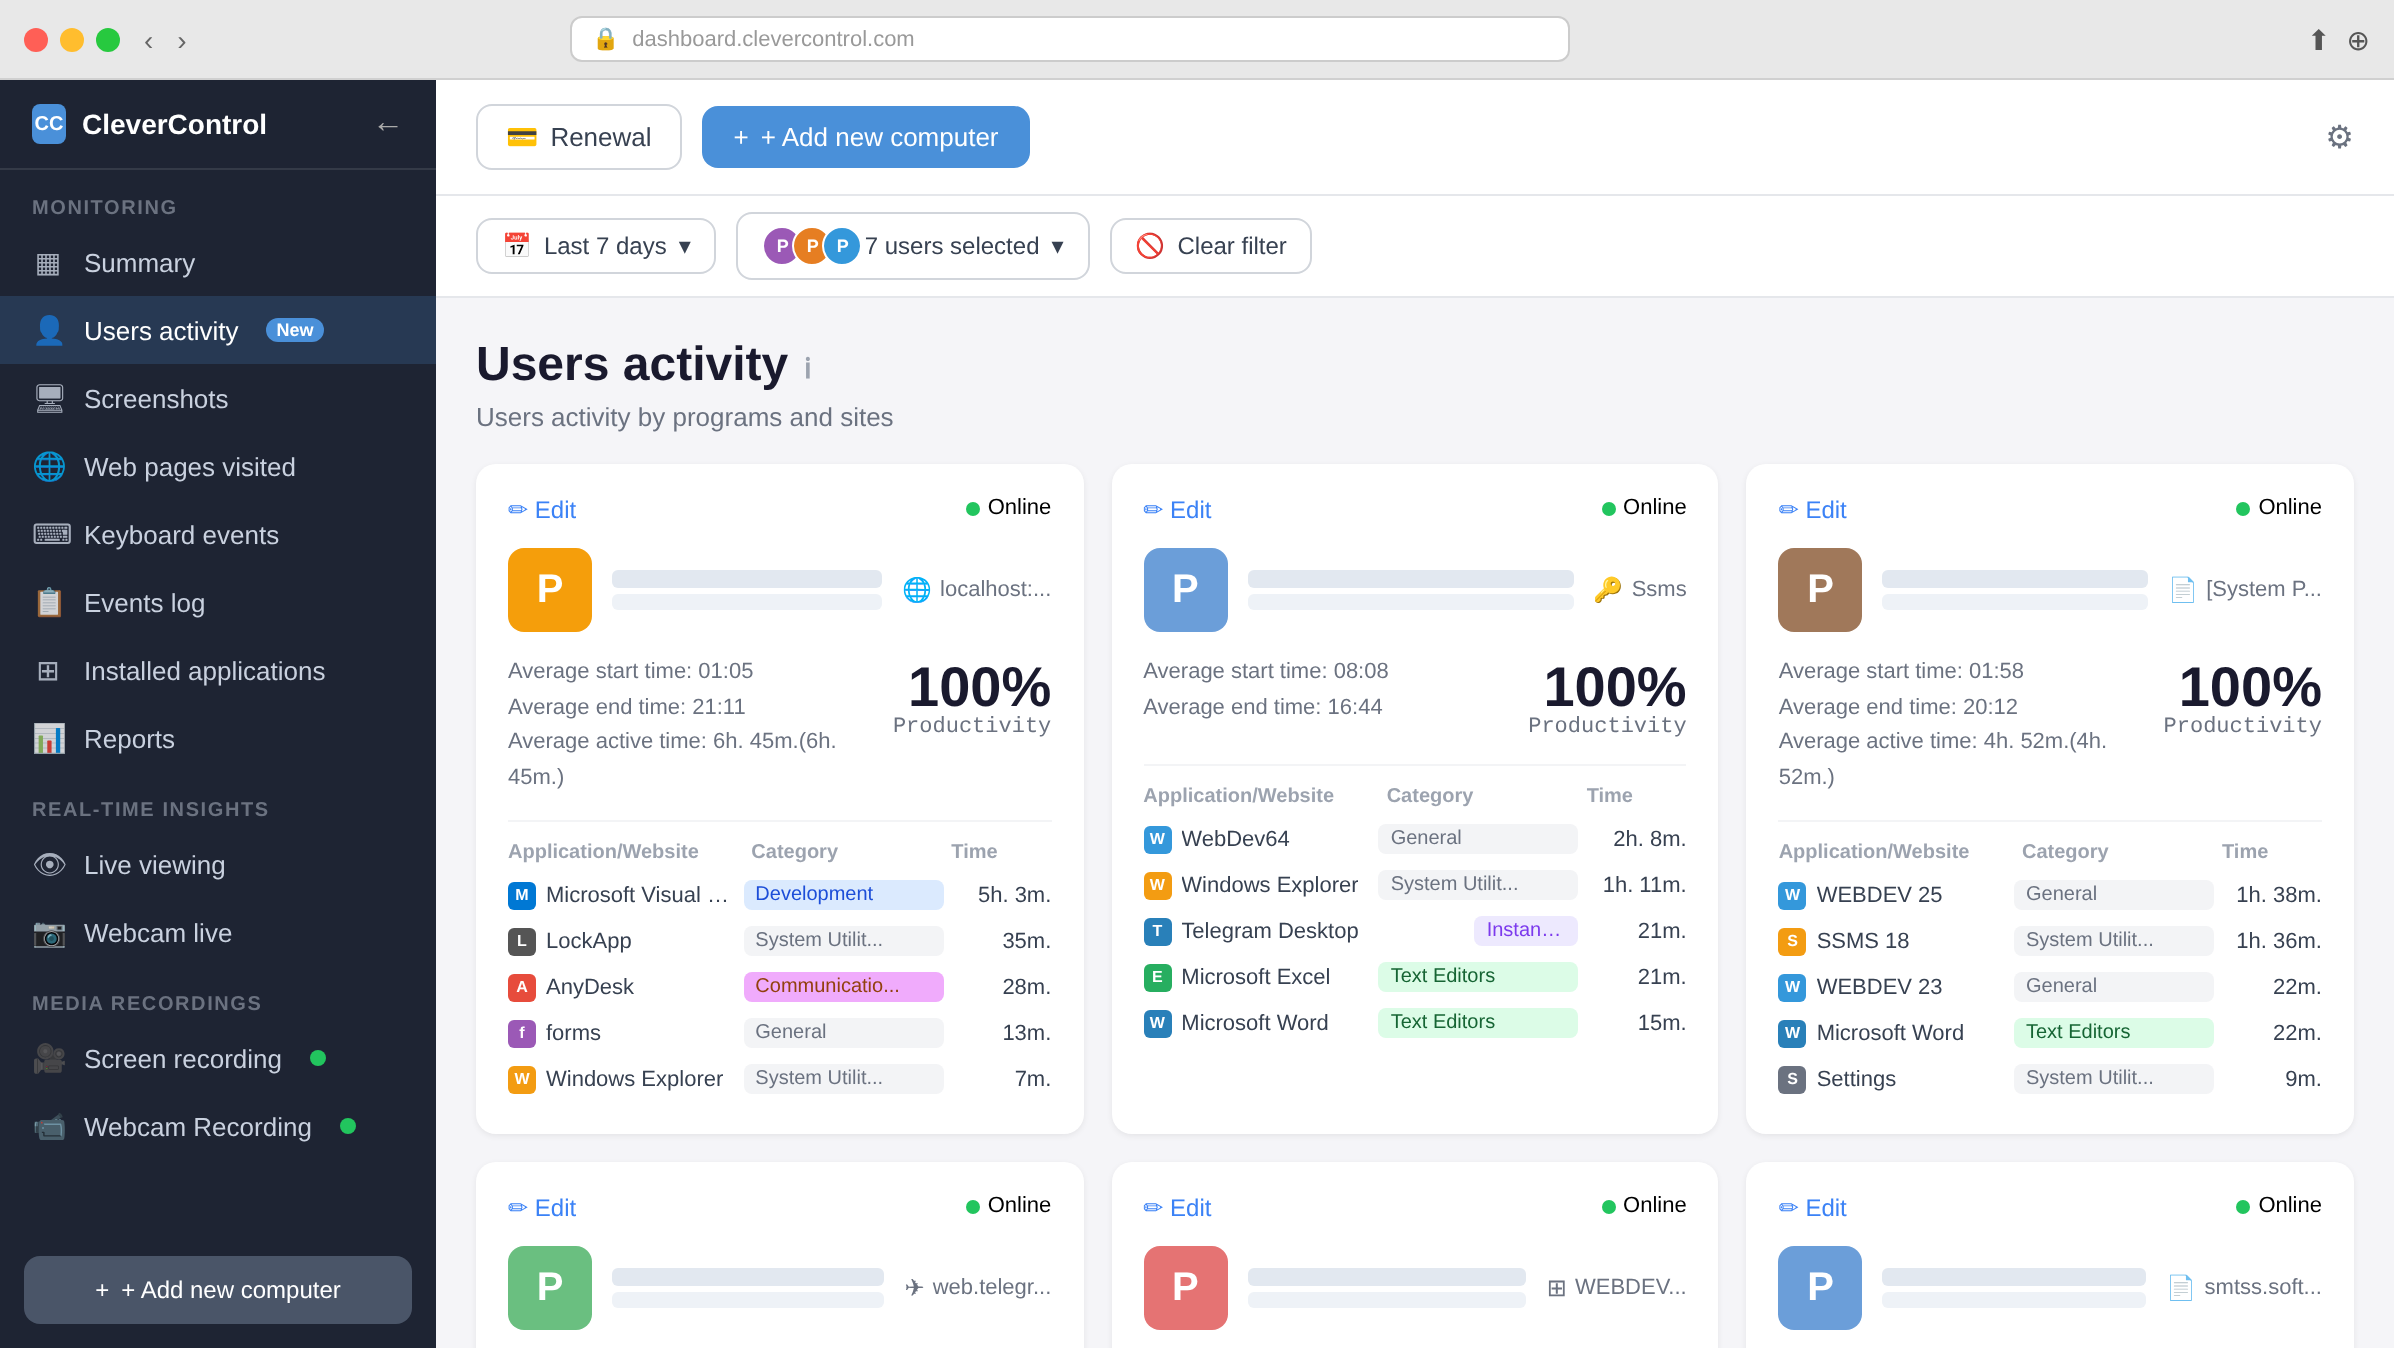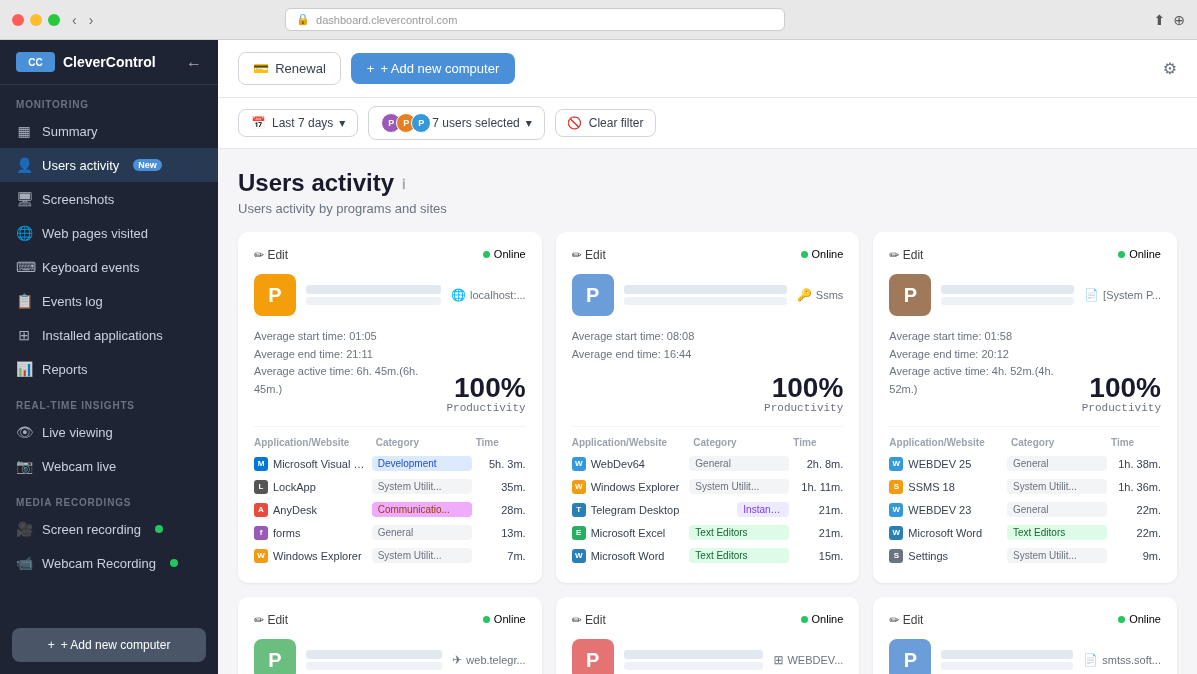--- a/index.html
+++ b/index.html
@@ -19,21 +19,21 @@
     .browser-actions { display: flex; gap: 8px; margin-left: auto; }
     .br-btn { background: none; border: none; font-size: 14px; cursor: pointer; color: #555; }
 
     
     .app { display: flex; flex: 1; overflow: hidden; }
 
     
     .sidebar { width: 218px; background: #1e2433; color: white; display: flex; flex-direction: column; overflow-y: auto; flex-shrink: 0; }
     .sidebar-header { padding: 12px 16px; display: flex; align-items: center; justify-content: space-between; border-bottom: 1px solid rgba(255,255,255,0.1); }
     .sidebar-logo { display: flex; align-items: center; gap: 8px; font-size: 14px; font-weight: 600; }
-    .logo-icon { width: 39px; height: 20px; background: #4a90d9; border-radius: 4px; display: flex; align-items: center; justify-content: center; font-size: 10px; }
+    .logo-icon { width: 17px; height: 20px; background: #4a90d9; border-radius: 4px; display: flex; align-items: center; justify-content: center; font-size: 10px; }
     .sidebar-close { background: none; border: none; color: #aaa; cursor: pointer; font-size: 16px; }
 
     .sidebar-section-label { font-size: 10px; font-weight: 700; color: #6b7280; padding: 14px 16px 4px; letter-spacing: 0.08em; text-transform: uppercase; }
     .sidebar-item { display: flex; align-items: center; gap: 10px; padding: 9px 16px; font-size: 13px; color: #c9d1df; cursor: pointer; border-radius: 0; position: relative; }
     .sidebar-item.active { background: rgba(74,144,217,0.2); color: white; }
     .sidebar-item .icon { width: 16px; text-align: center; font-size: 14px; opacity: 0.8; }
     .badge-new { background: #4a90d9; color: white; font-size: 9px; padding: 1px 5px; border-radius: 8px; margin-left: 4px; font-weight: 600; }
     .sidebar-footer { margin-top: auto; padding: 12px; }
     .add-computer-btn { background: #4a5568; color: white; border: none; border-radius: 8px; padding: 10px 16px; font-size: 12px; cursor: pointer; width: 100%; text-align: center; display: flex; align-items: center; justify-content: center; gap: 6px; }
 
@@ -65,39 +65,39 @@
     .page-title-area { margin-bottom: 16px; }
     .page-title { font-size: 24px; font-weight: 700; color: #1a1a2e; display: flex; align-items: center; gap: 8px; }
     .page-subtitle { font-size: 13px; color: #6b7280; margin-top: 4px; }
     .info-icon { color: #9ca3af; font-size: 14px; }
 
     
     .cards-grid { display: grid; grid-template-columns: repeat(3, 1fr); gap: 14px; }
 
     .activity-card { background: white; border-radius: 10px; padding: 16px; box-shadow: 0 1px 3px rgba(0,0,0,0.07); }
     .card-header { display: flex; align-items: flex-start; justify-content: space-between; margin-bottom: 12px; }
-    .card-edit { color: #404040; font-size: 12px; cursor: pointer; display: flex; align-items: center; gap: 4px; }
+    .card-edit { color: #3b82f6; font-size: 12px; cursor: pointer; display: flex; align-items: center; gap: 4px; }
     .card-status { font-size: 11px; display: flex; align-items: center; gap: 4px; }
     .status-dot { width: 7px; height: 7px; border-radius: 50%; background: #22c55e; }
 
     .card-user { display: flex; align-items: center; gap: 10px; margin-bottom: 12px; }
     .user-avatar { width: 42px; height: 42px; border-radius: 8px; display: flex; align-items: center; justify-content: center; font-size: 20px; font-weight: 700; color: white; flex-shrink: 0; }
     .ua-yellow { background: #f59e0b; }
     .ua-blue { background: #6b9ed9; }
     .ua-brown { background: #a0785a; }
     .ua-green { background: #6abf80; }
     .ua-red { background: #e57373; }
 
     .user-info { flex: 1; }
     .user-connection { font-size: 11px; color: #6b7280; display: flex; align-items: center; gap: 4px; }
     .connection-icon { font-size: 12px; }
 
     .card-stats { display: flex; justify-content: space-between; margin-bottom: 12px; }
     .stat-times { font-size: 11px; color: #6b7280; line-height: 1.6; }
-    .productivity { font-size: 28px; font-weight: 800; color: #1a1a2e; text-align: right; margin-top: 44px; }
+    .productivity { font-size: 28px; font-weight: 800; color: #1a1a2e; text-align: right; }
     .prod-label { font-size: 11px; color: #6b7280; text-align: right; margin-top: -2px; font-family: Liberation Mono, monospace; }
 
     .card-divider { height: 1px; background: #f3f4f6; margin-bottom: 10px; }
 
     .app-table { width: 100%; }
     .app-table-header { display: grid; grid-template-columns: 1fr 100px 50px; font-size: 10px; color: #9ca3af; padding: 0 0 4px; font-weight: 600; }
     .app-row { display: grid; grid-template-columns: 1fr 100px 50px; align-items: center; padding: 4px 0; font-size: 11px; color: #374151; gap: 4px; }
     .app-name { display: flex; align-items: center; gap: 5px; white-space: nowrap; overflow: hidden; text-overflow: ellipsis; }
     .app-icon { width: 14px; height: 14px; flex-shrink: 0; }
     .category-badge { padding: 2px 6px; border-radius: 4px; font-size: 10px; white-space: nowrap; overflow: hidden; text-overflow: ellipsis; }

